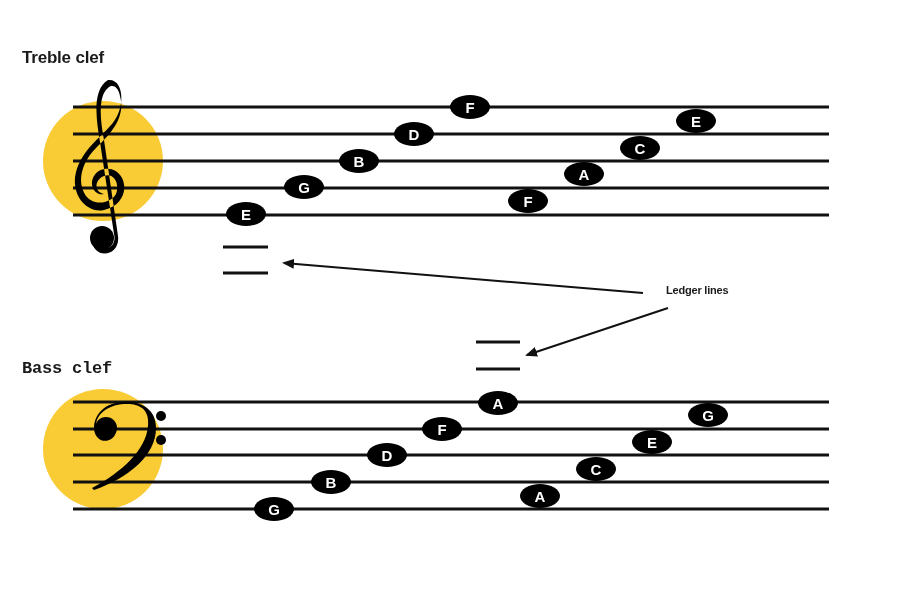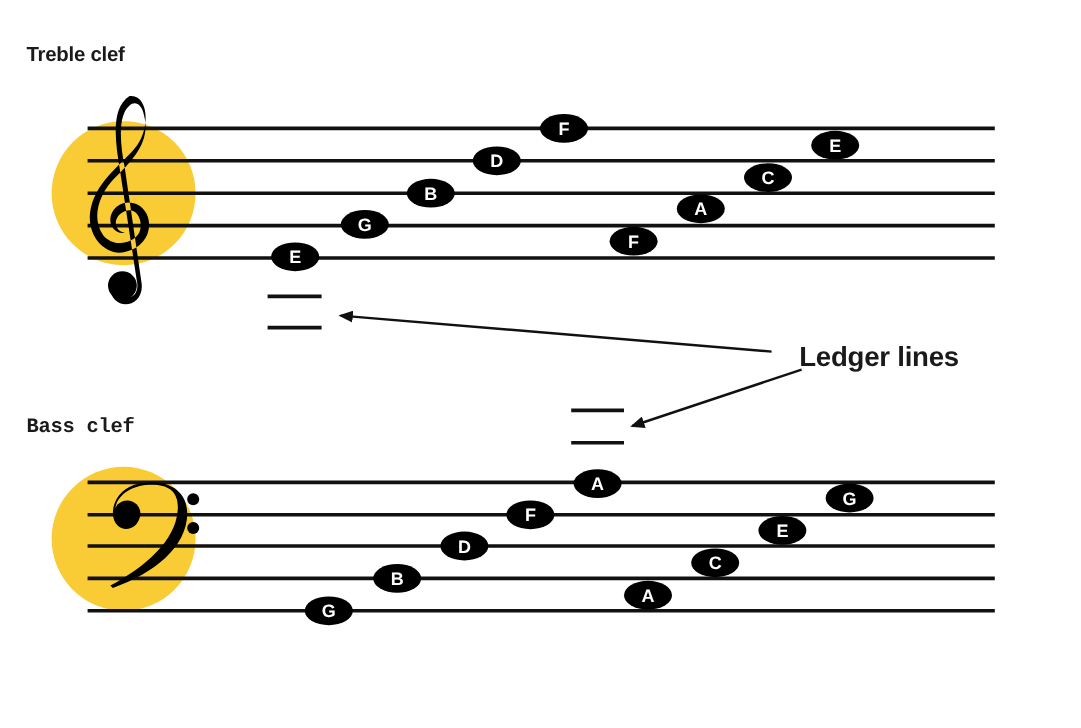--- a/index.html
+++ b/index.html
@@ -1,19 +1,19 @@
 <!DOCTYPE html>
 <html><head>
 <meta charset="utf-8">
 <style>
   html, body { margin: 0; padding: 0; background: #ffffff; }
   body { width: 901px; height: 607px; position: relative; overflow: hidden;
          font-family: "Liberation Sans", sans-serif; }
-  .title { position: absolute; font-weight: bold; font-size: 17px; color: #1a1a1a; letter-spacing: -0.2px; }
-  .annot { position: absolute; font-weight: bold; font-size: 23px; color: #1a1a1a; letter-spacing: -0.2px; }
+  .title { position: absolute; font-weight: bold; font-size: 17px; color: #1a1a1a; letter-spacing: -0.2px; margin-top: 12px; }
+  .annot { position: absolute; font-weight: bold; font-size: 11px; color: #1a1a1a; letter-spacing: -0.2px; }
   svg { position: absolute; left: 0; top: 0; }
   .note-label { font-family: "Liberation Sans", sans-serif; font-weight: bold; font-size: 15px; fill: #ffffff; }
 </style>
 </head>
 <body>
 
 <div class="title" style="left:22px; top:36px;">Treble clef</div>
 <div class="title" style="left:22px; top:347px;font-family:Liberation Mono, monospace;">Bass clef</div>
 <div class="annot" style="left:666px; top:284px;">Ledger lines</div>
 

